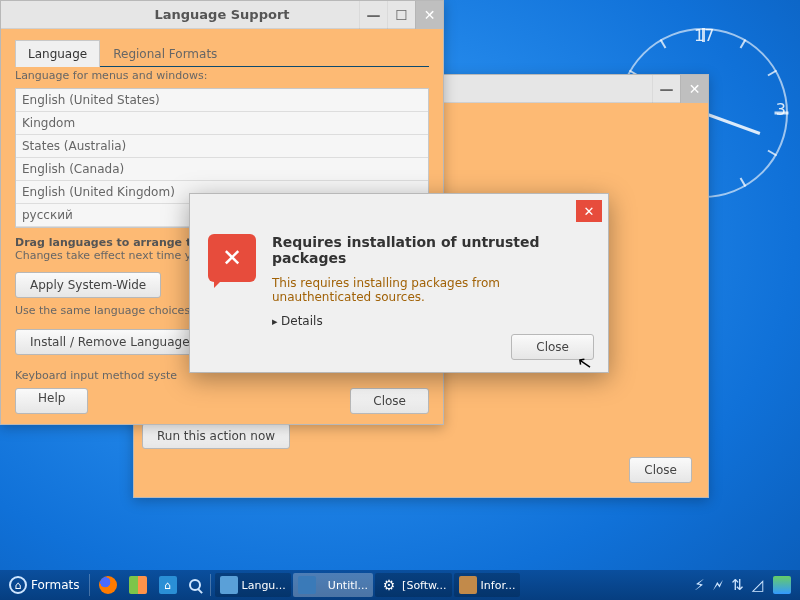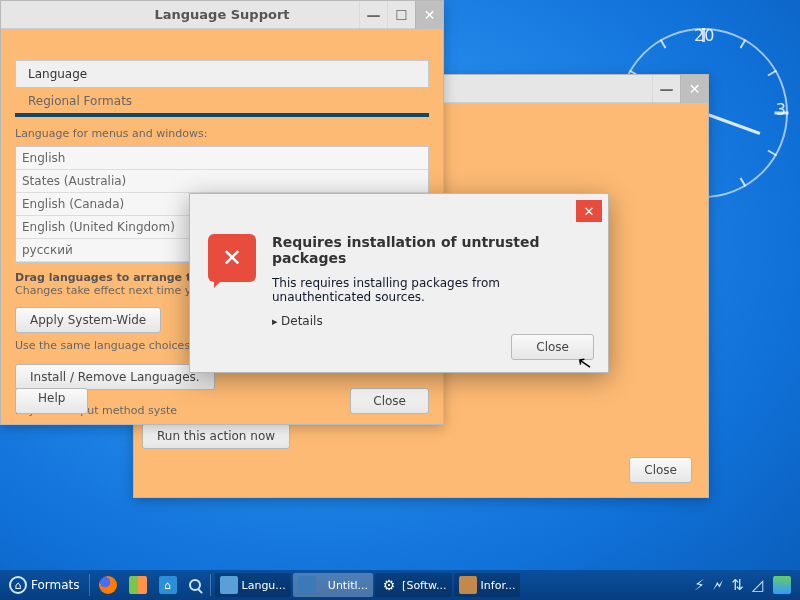--- a/index.html
+++ b/index.html
@@ -18,21 +18,21 @@
   
   .win { position: absolute; background: #fdba74; border: 1px solid #b8b8b8; box-shadow: 0 3px 12px rgba(0,0,0,0.25); }
   .titlebar { height: 28px; background: #e6e6e6; border-bottom: 1px solid #d0d0d0; display: flex; align-items: center; justify-content: center; position: relative; font-size: 13px; font-weight: bold; color: #555; }
   .winbtns { position: absolute; right: 0; top: 0; height: 100%; display: flex; }
   .winbtn { width: 28px; height: 28px; display:flex; align-items:center; justify-content:center; color:#666; font-size:14px; border-left:1px solid rgba(0,0,0,0.05);}
   .winbtn.close-dk { background: #bfbfbf; color:#fff; }
   .body-pad { padding: 10px 14px; color:#555; font-size:12px; }
 
   
   #win-lang { top: 0; left: 0; width: 444px; height: 425px; }
-  .tabs { display:flex; border-bottom:4px solid #0c4a6e; margin-top:20px;flex-direction:column;}
+  .tabs { display:flex; border-bottom:1px solid #0c4a6e; margin-top:0;}
   .tab { padding:6px 12px; font-size:12px; color:#666; border:1px solid transparent; border-bottom:none; position:relative; top:1px;}
   .tab.active { background:#f0f0f0; border-color:#c8c8c8; color:#333;}
   .lang-list { border:1px solid #c8c8c8; margin-top:4px; background:#f6f6f6; }
   .lang-row { padding:4px 6px; font-size:12px; color:#666; border-bottom:1px solid #ddd;}
   .btn { display:inline-block; padding:5px 14px; font-size:12px; color:#444; background:linear-gradient(#fafafa,#e6e6e6); border:1px solid #b8b8b8; border-radius:3px; }
   .small-text{font-size:11px;color:#666;line-height:1.35;}
   .bold-small{font-size:11px;color:#555;font-weight:bold;}
   .footer-btns{position:absolute;left:0;right:0;bottom:10px;padding:0 14px;display:flex;justify-content:space-between;}
 
   
@@ -44,21 +44,21 @@
 
   
   #dlg { top: 193px; left: 189px; width: 420px; height: 180px; background:#f0f0f0; border:1px solid #b8b8b8; box-shadow:0 6px 24px rgba(0,0,0,0.35);}
   #dlg .dlg-close{position:absolute;right:6px;top:6px;width:26px;height:22px;background:#e74c3c;color:#fff;display:flex;align-items:center;justify-content:center;font-size:13px;}
   #dlg .dlg-body{display:flex;padding:40px 18px 12px 18px;gap:16px;}
   .err-icon{width:48px;height:48px;flex-shrink:0;position:relative;}
   .err-bubble{position:absolute;inset:0;background:#e74c3c;border-radius:6px;}
   .err-tail{position:absolute;left:6px;bottom:-6px;width:0;height:0;border-top:10px solid #e74c3c;border-right:10px solid transparent;}
   .err-x{position:absolute;inset:0;display:flex;align-items:center;justify-content:center;color:#fff;font-size:24px;font-weight:bold;}
   .dlg-title{font-size:14px;font-weight:bold;color:#333;margin-bottom:10px;}
-  .dlg-msg{font-size:12px;color:#0f172a;margin-bottom:10px;}
+  .dlg-msg{font-size:12px;color:#a16207;margin-bottom:10px;}
   .dlg-details{font-size:12px;color:#333;}
   .dlg-details::before{content:"▸ ";font-size:11px;}
   #dlg .dlg-footer{position:absolute;right:14px;bottom:12px;}
   .cursor{position:absolute;top:352px;left:577px;font-size:18px;color:#000;pointer-events:none;transform:rotate(-10deg);}
 
   
   .taskbar{position:absolute;left:0;right:0;bottom:0;height:30px;background:linear-gradient(#0a4f9e,#063e80);display:flex;align-items:center;color:#fff;font-size:12px;padding:0 4px;gap:2px;}
   .tb-item{height:24px;display:flex;align-items:center;padding:0 5px;gap:4px;border-radius:2px;}
   .tb-item.active{background:rgba(255,255,255,0.28);gap:12px;}
   .tb-item.open{background:rgba(0,0,0,0.18);}
@@ -81,21 +81,21 @@
     <div class="tick" style="transform:rotate(60deg)"></div>
   <div class="tick lg" style="transform:rotate(90deg)"></div>
     <div class="tick" style="transform:rotate(120deg)"></div>
     <div class="tick" style="transform:rotate(150deg)"></div>
   <div class="tick lg" style="transform:rotate(180deg)"></div>
     <div class="tick" style="transform:rotate(210deg)"></div>
     <div class="tick" style="transform:rotate(240deg)"></div>
   <div class="tick lg" style="transform:rotate(270deg)"></div>
     <div class="tick" style="transform:rotate(300deg)"></div>
     <div class="tick" style="transform:rotate(330deg)"></div>
-  <span class="clock-num" style="top:-2px;left:76px">20</span>
+  <span class="clock-num" style="top:-2px;left:76px">17</span>
   <span class="clock-num" style="top:72px;right:2px">3</span>
   <span class="clock-num" style="bottom:-2px;left:80px">6</span>
   <span class="clock-num" style="top:72px;left:4px">9</span>
   <div class="clock-hand hand-h"></div>
   <div class="clock-hand hand-m"></div>
   <div class="clock-hand hand-s"></div>
 </div>
 
 <div id="win-bg" class="win">
   <div class="titlebar">
@@ -122,23 +122,24 @@
       <div class="winbtn">—</div>
       <div class="winbtn">☐</div>
       <div class="winbtn close-dk">✕</div>
     </div>
   </div>
   <div class="body-pad">
     <div class="tabs">
       <div class="tab active">Language</div>
       <div class="tab">Regional Formats</div>
     </div>
-    <div style="margin-top:10px" class="small-text">Language for menus and windows:</div>
+    <div style="margin-top:2px" class="small-text">Language for menus and windows:</div>
     <div class="lang-list">
-      <div class="lang-row">English</div>
+      <div class="lang-row">English (United States)</div>
+      <div class="lang-row">Kingdom</div>
       <div class="lang-row">States (Australia)</div>
       <div class="lang-row">English (Canada)</div>
       <div class="lang-row">English (United Kingdom)</div>
       <div class="lang-row">русский</div>
     </div>
     <div style="margin-top:8px" class="bold-small">Drag languages to arrange them in</div>
     <div class="small-text">Changes take effect next time you lo</div>
     <div style="margin-top:8px">
       <span class="btn">Apply System-Wide</span>
     </div>

